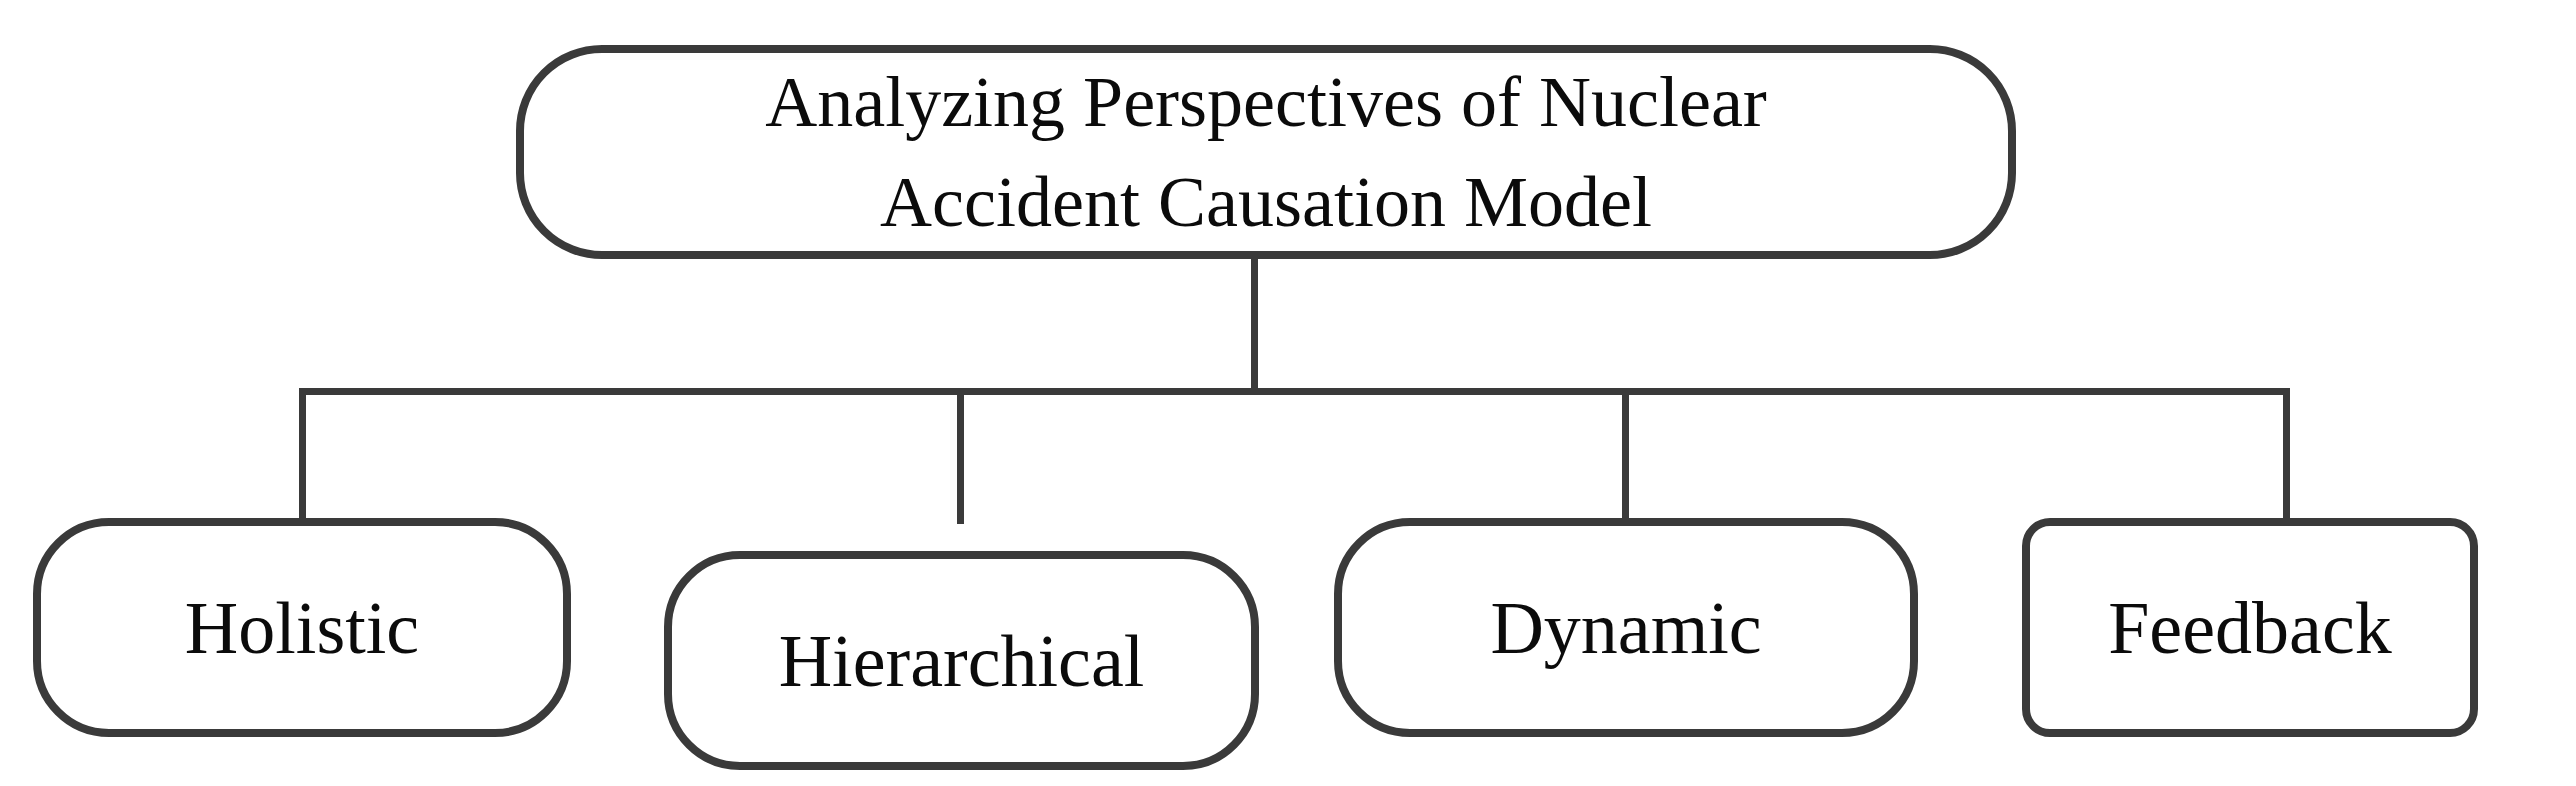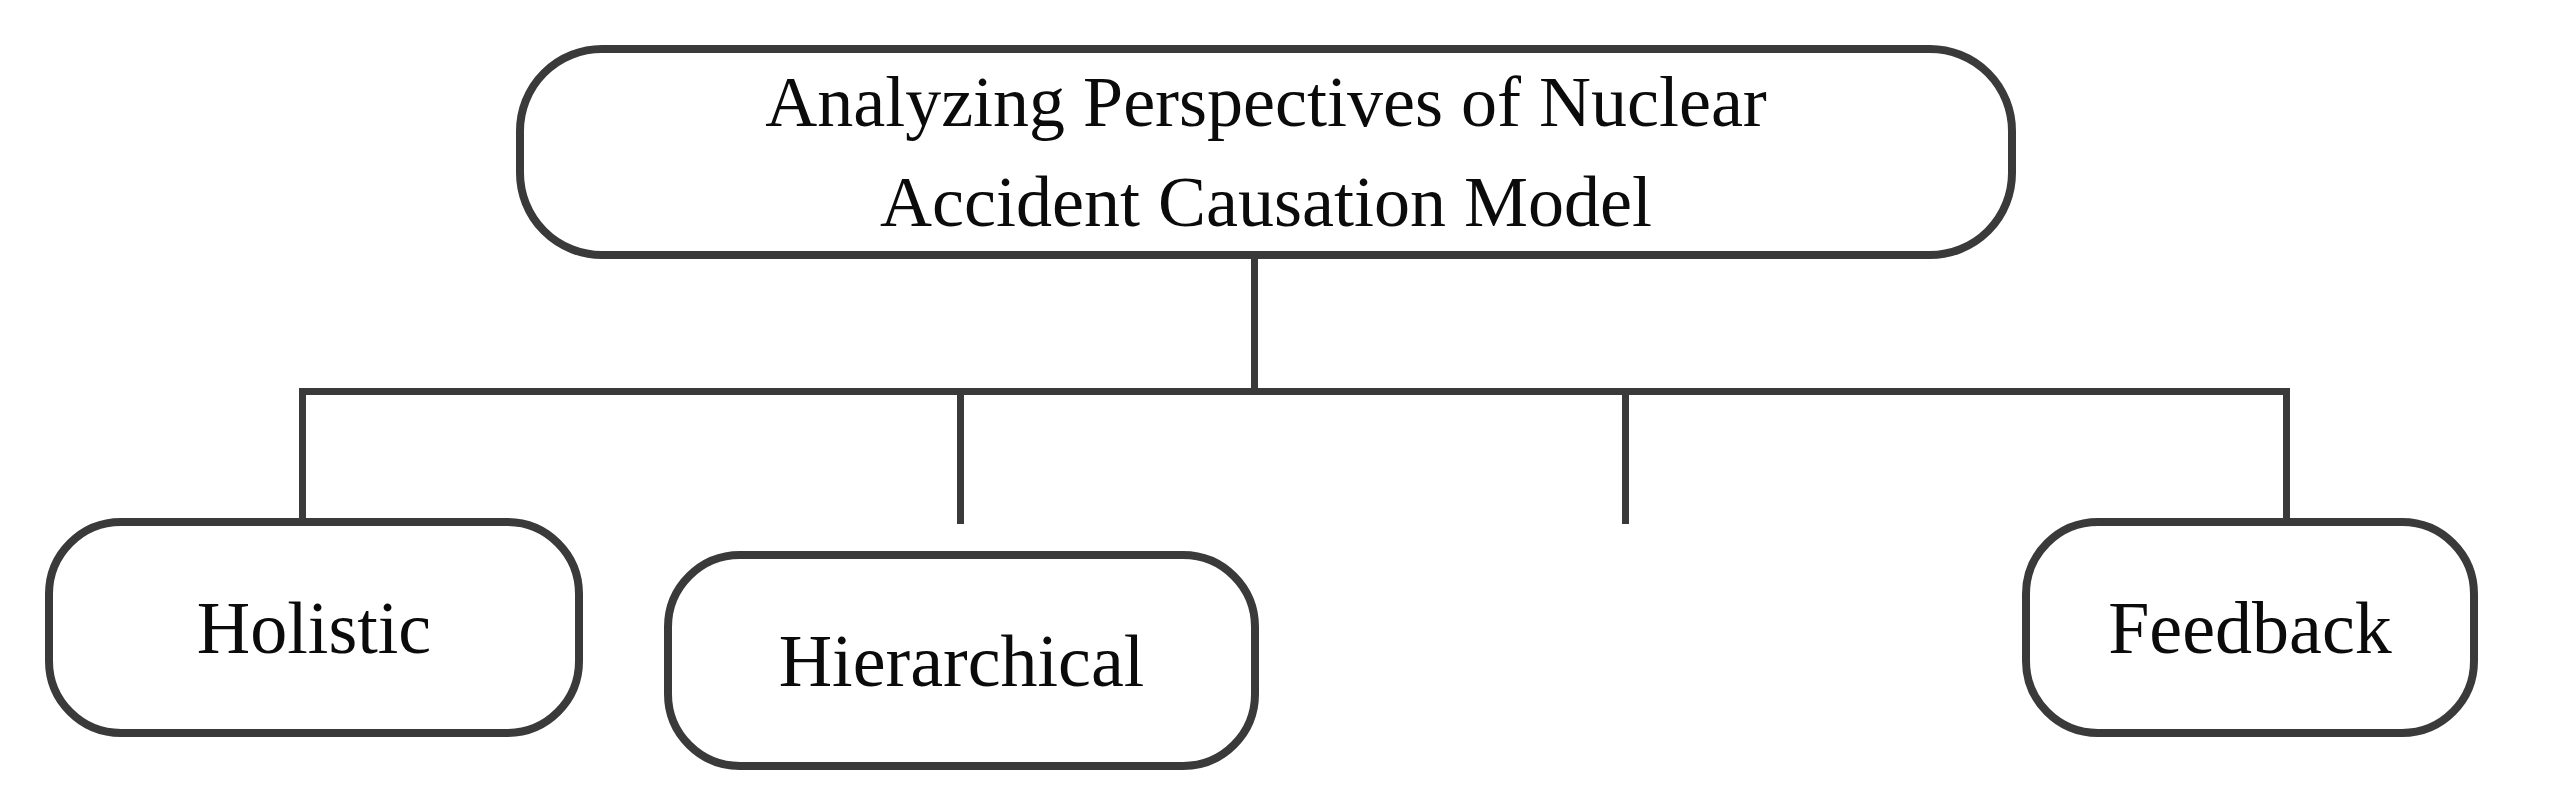--- a/index.html
+++ b/index.html
@@ -42,24 +42,24 @@
     font-size: 72px;
     line-height: 100px;
   }
   .node.child {
     top: 518px;
     height: 219px;
     border-radius: 76px;
     font-size: 74px;
     line-height: 86px;
   }
-  .node.child.c0 { left: 45px;   width: 538px; text-align: center; }
+  .node.child.c0 { left: 33px;   width: 538px; text-align: center; }
   .node.child.c1 { left: 664px;  width: 595px; margin-top: 33px; }
   .node.child.c2 { left: 1334px; width: 584px; }
-  .node.child.c3 { left: 2022px; width: 456px; }
+  .node.child.c3 { left: 2022px; width: 456px; border-radius: 28px; }
 
   .connector {
     position: absolute;
     background: var(--border-color);
     z-index: 1;
   }
   .connector.stem {
     left: 1251px;
     top: 254px;
     width: 6.9px;
@@ -99,19 +99,22 @@
   <div class="connector drop d3"></div>
 
   <div class="node child c0">
     <div>Holistic</div>
   </div>
 
   <div class="node child c1">
     <div>Hierarchical</div>
   </div>
 
+  <div class="node child c2">
+    <div>Dynamic</div>
+  </div>
 
   <div class="node child c3">
     <div>Feedback</div>
   </div>
 
 </div>
 
 
 </body></html>

